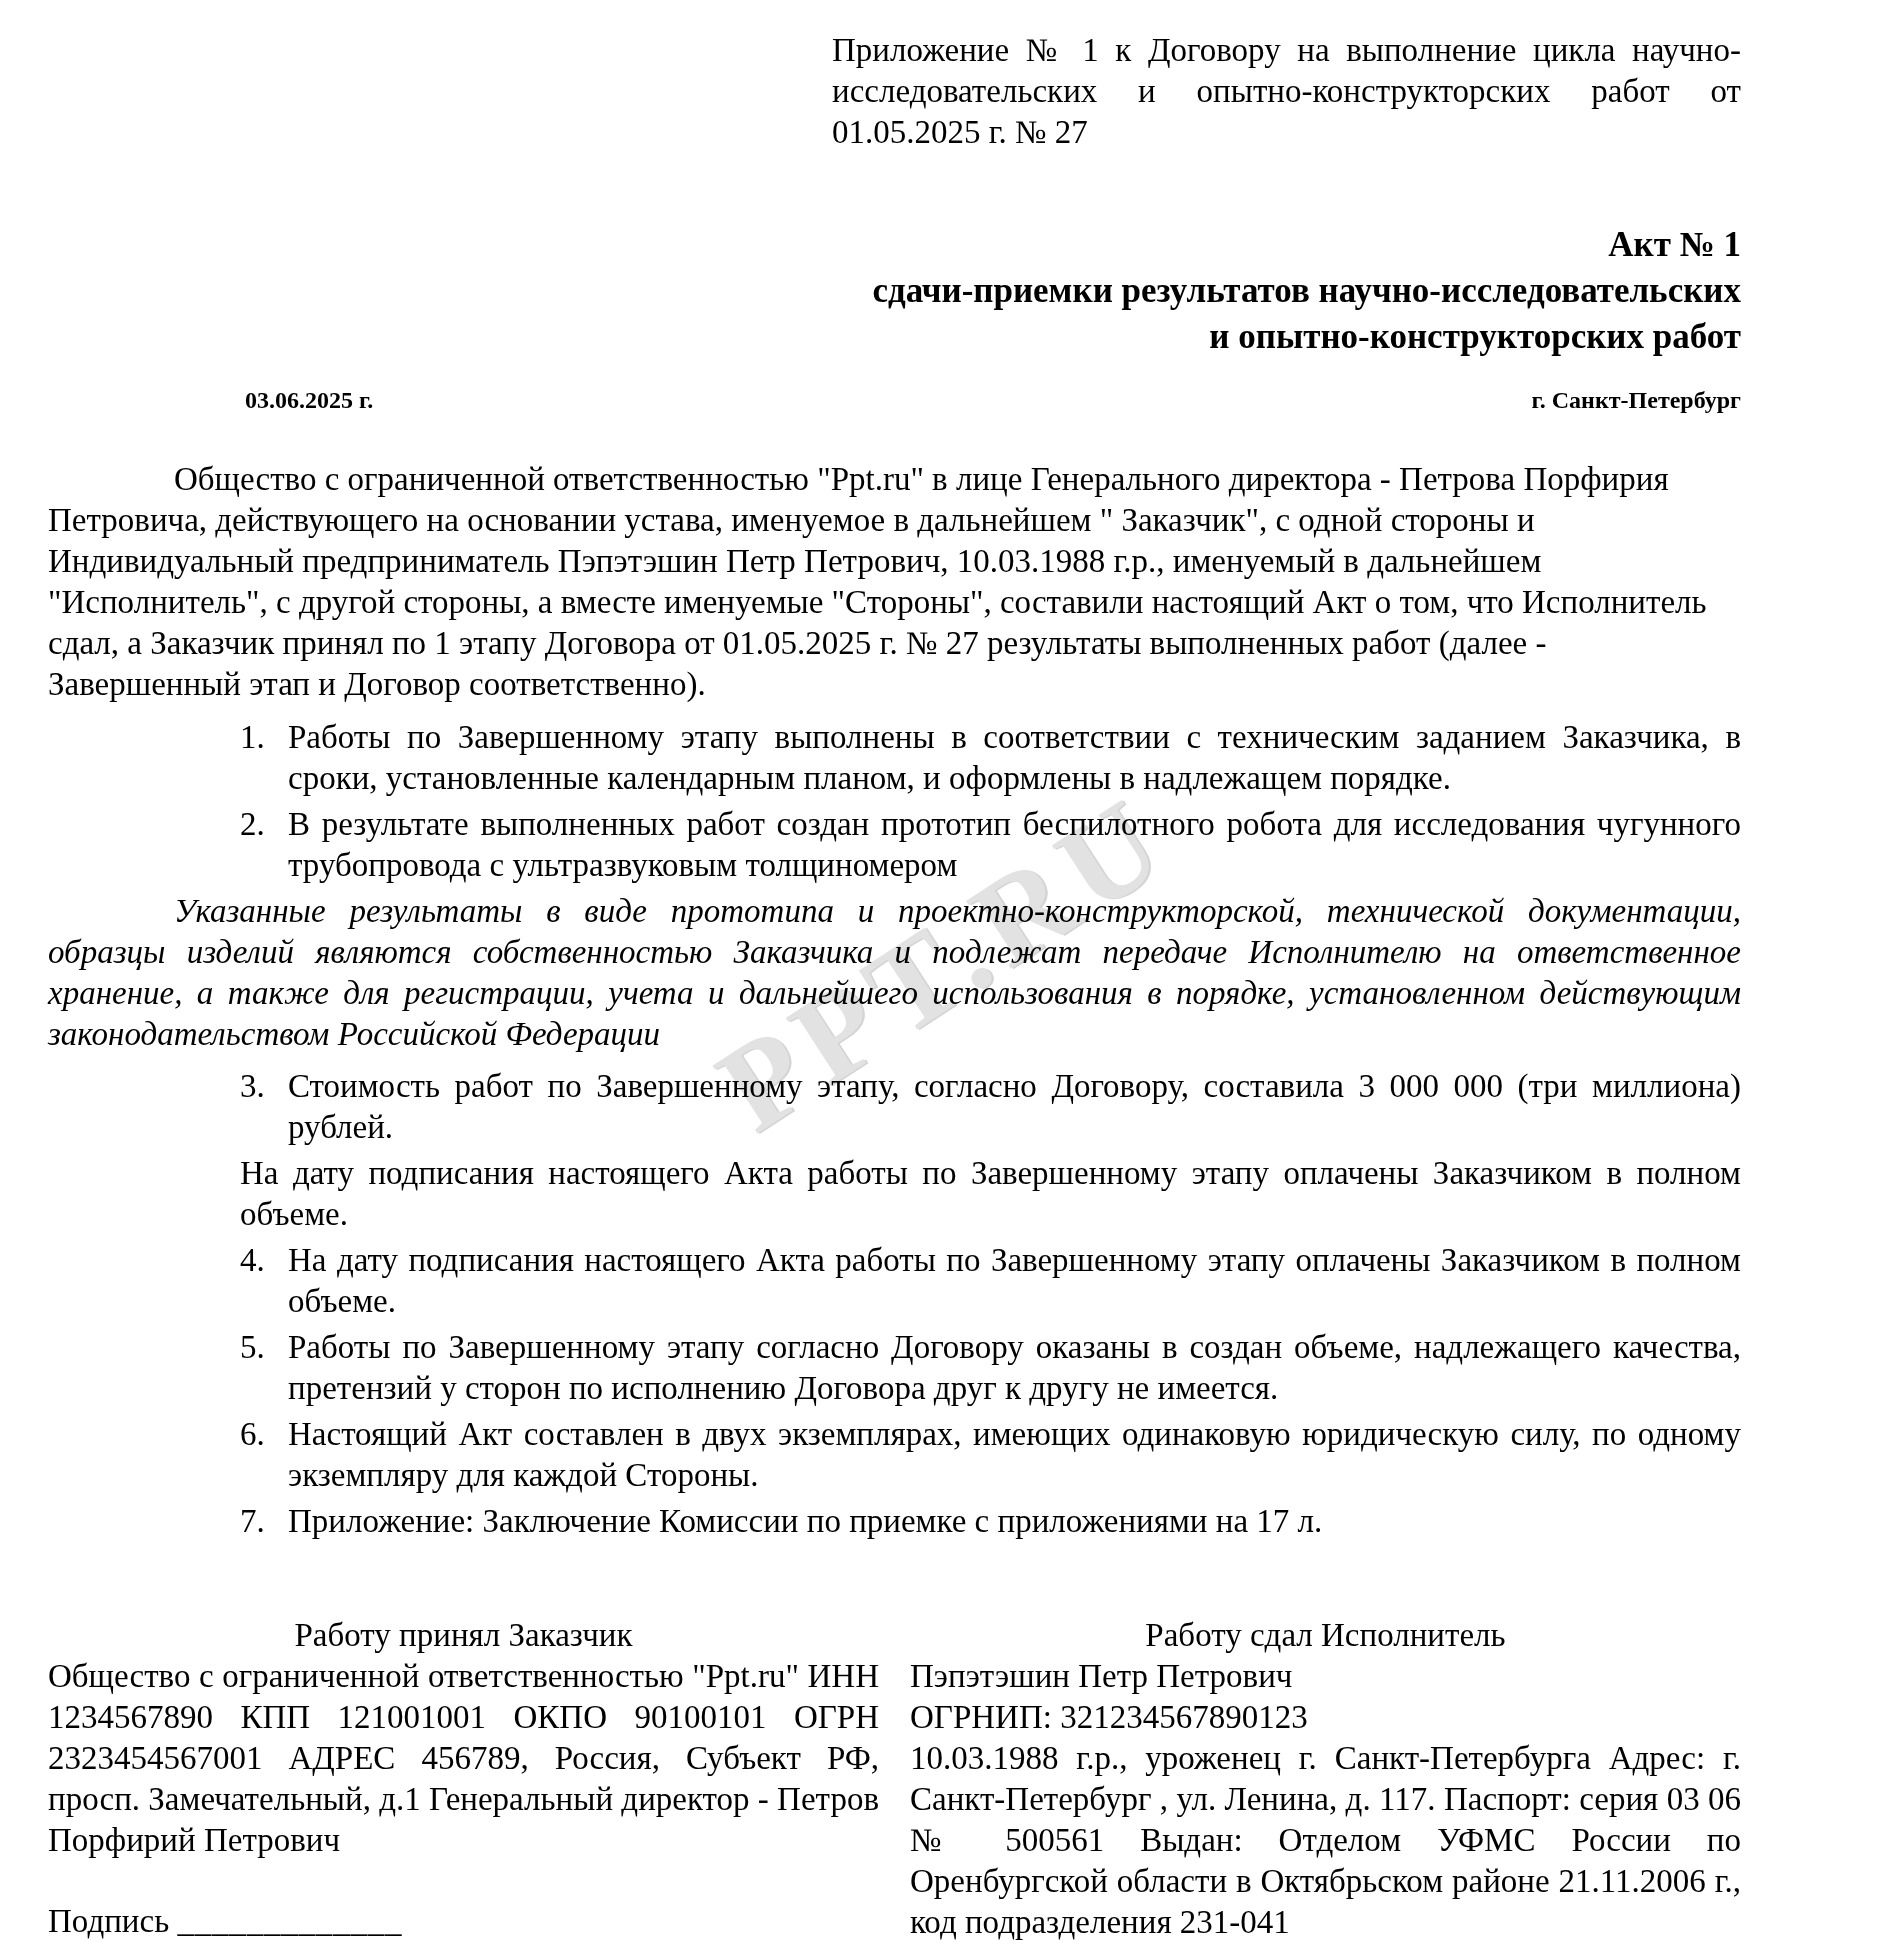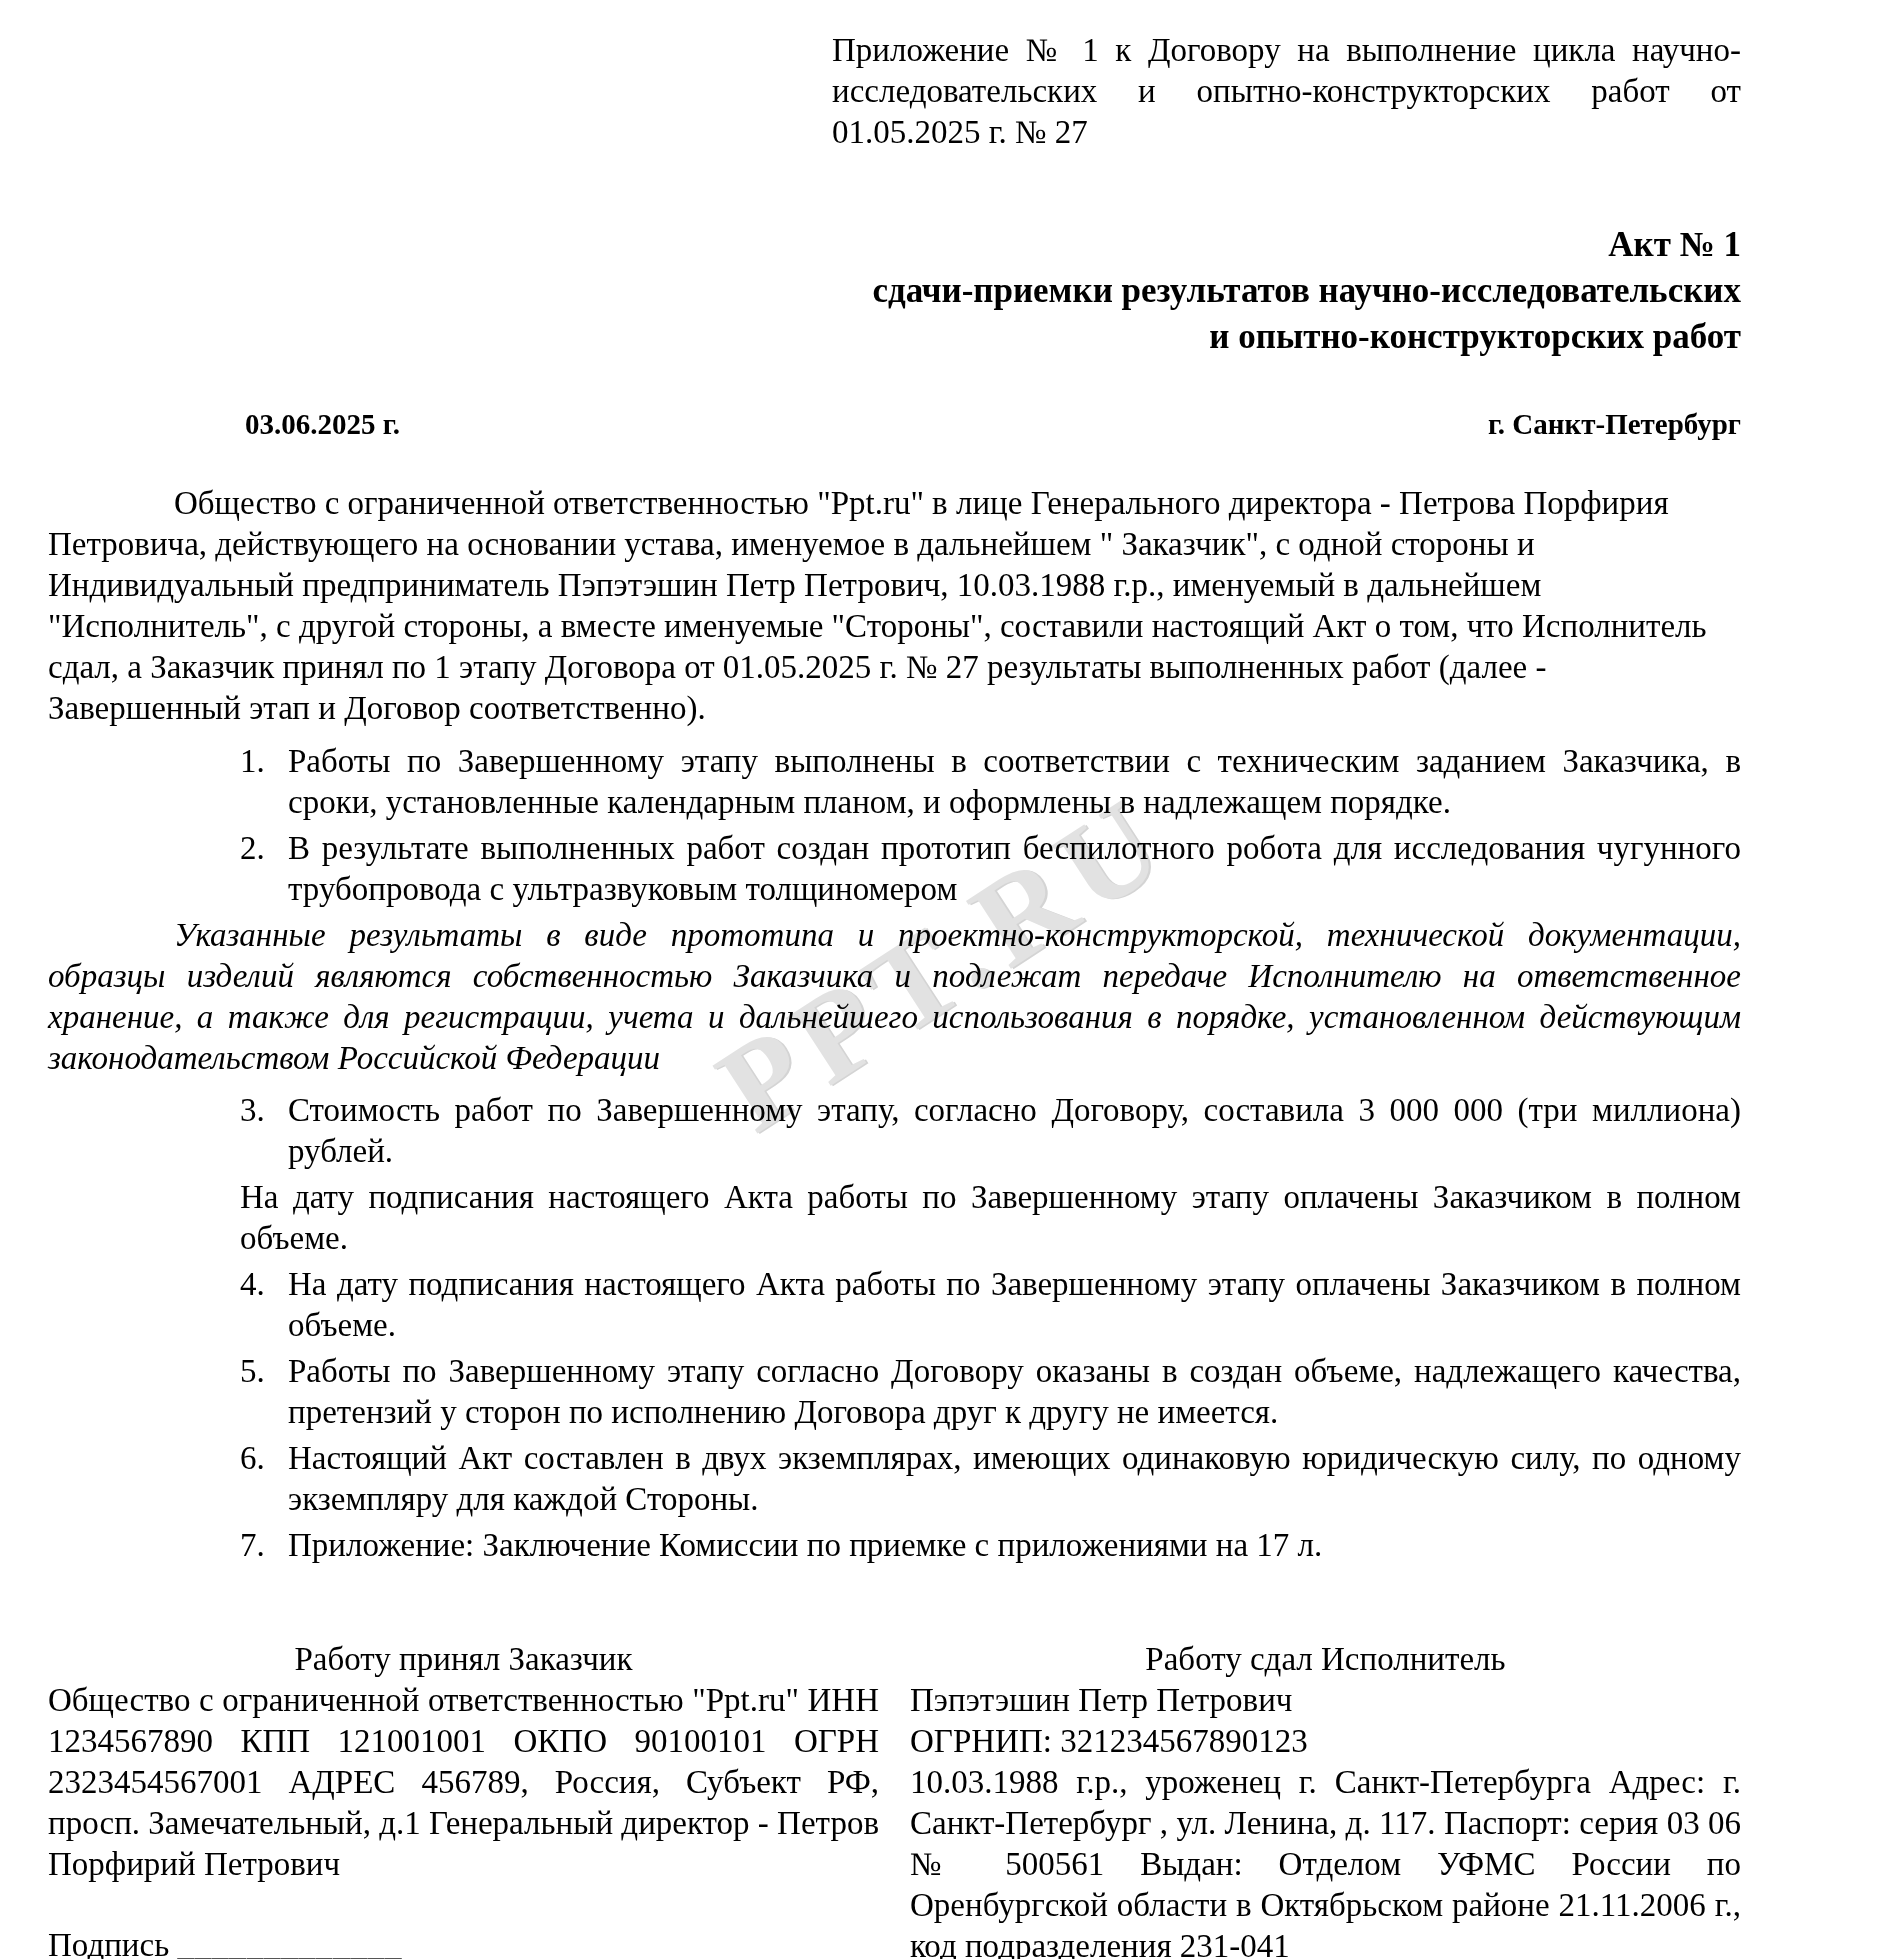--- a/index.html
+++ b/index.html
@@ -33,23 +33,23 @@
     font-size: 33px; line-height: 41px;
     text-align: justify;
   }
   .title-block {
     margin-top: 69px;
     text-align: right;
     font-weight: bold;
     font-size: 35px; line-height: 46px;
   }
   .dateline {
-    margin-top: 44px;
+    margin-top: 20px;
     display: flex; justify-content: space-between;
-    font-weight: bold; font-size: 29px; line-height: 41px;
+    font-weight: bold; font-size: 24px; line-height: 41px;
   }
   .dateline .date { margin-left: 197px; }
   .body-text { font-size: 33px; line-height: 41px; }
   .intro {
     margin-top: 38px;
     text-align: left;
     text-indent: 126px;
   }
   .olist { margin-top: 11.6px; }
   .li {

